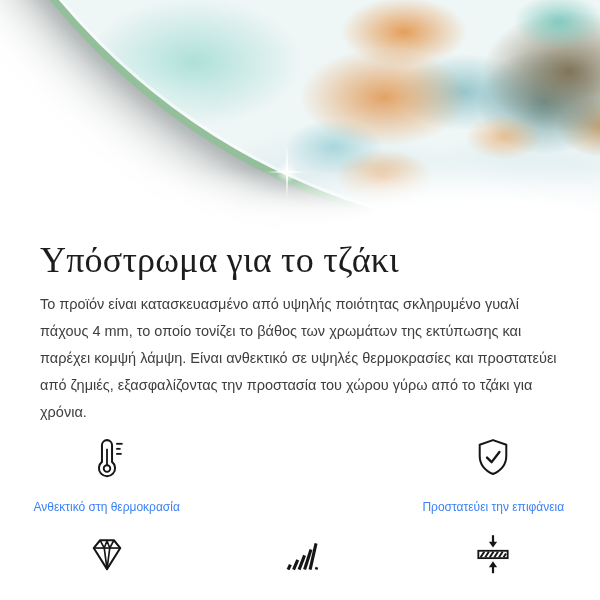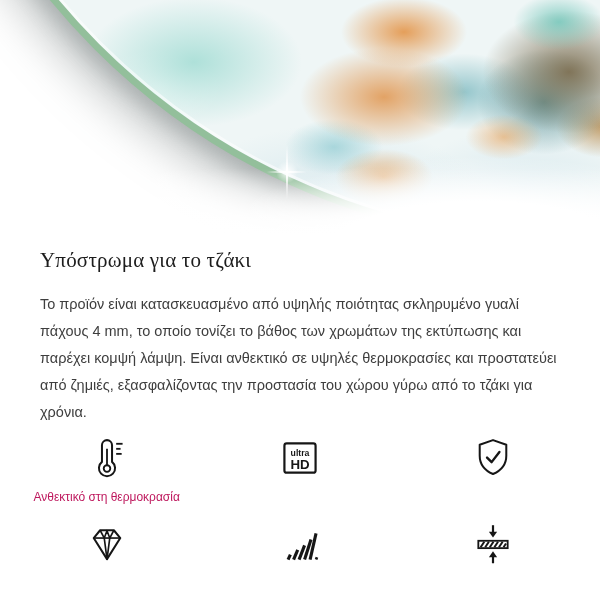--- a/index.html
+++ b/index.html
@@ -67,21 +67,21 @@
     background: linear-gradient(to bottom, rgba(255,255,255,0), #fff 45%, #fff 55%, rgba(255,255,255,0));
   }
   .sparkle::after {
     content: ""; position: absolute; left: -20px; top: -1px; width: 40px; height: 2px;
     background: linear-gradient(to right, rgba(255,255,255,0), #fff 45%, #fff 55%, rgba(255,255,255,0));
   }
   .content { padding: 0 40px; }
   h1 {
     font-family: "Liberation Serif", serif;
     font-weight: 400;
-    font-size: 21px;
+    font-size: 36px;
     line-height: 37px;
     letter-spacing: 0.2px;
     color: #1d1d1d;
     margin: 8px 0 8px 0;
   }
   h1 span { display: block; }
   .desc {
     margin: 12px 0 8px 0;
     font-size: 14.5px;
     line-height: 27px;
@@ -89,21 +89,21 @@
     max-width: 532px;
   }
   .features {
     display: grid;
     grid-template-columns: 1fr 1fr 1fr;
     row-gap: 16px;
     margin: 6px 10px 0 10px;
   }
   .feature { display: flex; flex-direction: column; align-items: center; }
   .icon-wrap { height: 48px; display: flex; align-items: center; justify-content: center; }
-  .feature-label { margin-top: 8px; font-size: 12px; color: #be185d; white-space: nowrap; }
+  .feature-label { margin-top: 18px; font-size: 12px; color: #3b82f6; white-space: nowrap; }
   svg { display: block; }
 </style>
 </head>
 <body>
 
 <div>
 
   <div class="hero">
     <div class="disc"></div>
     <div class="fade"></div>
@@ -129,36 +129,30 @@
           <line x1="24" y1="14" x2="24" y2="31.8" stroke-width="2"></line>
           <line x1="34" y1="8.5" x2="41" y2="8.5" stroke-width="2"></line>
           <line x1="34" y1="14" x2="38.8" y2="14" stroke-width="2"></line>
           <line x1="34" y1="19.5" x2="40" y2="19.5" stroke-width="2"></line>
         </svg>
       </div>
       <span class="feature-label">Ανθεκτικό στη θερμοκρασία</span>
     </div>
 
     <div class="feature">
-      <div class="icon-wrap">
-        <svg viewBox="0 0 48 48" width="44" height="44">
-          <rect x="7" y="8" width="34" height="32" rx="2.5" fill="none" stroke="#161616" stroke-width="2.4"></rect>
-          <text x="24" y="21.5" font-size="9.5" font-weight="700" text-anchor="middle" fill="#161616" font-family="&quot;Liberation Sans&quot;, sans-serif">ultra</text>
-          <text x="24" y="35.5" font-size="14.5" font-weight="700" text-anchor="middle" fill="#161616" font-family="&quot;Liberation Sans&quot;, sans-serif">HD</text>
-        </svg>
-      </div>
     </div>
 
     <div class="feature">
       <div class="icon-wrap">
         <svg viewBox="0 0 48 48" width="44" height="44" fill="none" stroke="#161616">
           <path d="M24 4.5 L38.5 9.5 V21.5 C38.5 31.5 32 38 24 41.5 C16 38 9.5 31.5 9.5 21.5 V9.5 Z" stroke-width="2.2" stroke-linejoin="round"></path>
           <path d="M17.5 23.5 L22.5 28.5 L31 17.5" stroke-width="2.6" stroke-linecap="round" stroke-linejoin="round"></path>
         </svg>
       </div>
+      <span class="feature-label">Προστατεύει την επιφάνεια</span>
     </div>
 
     <div class="feature">
       <div class="icon-wrap">
         <svg viewBox="0 0 48 48" width="44" height="44" fill="none" stroke="#161616" stroke-linejoin="round">
           <path d="M16.5 9 H31.5 L38.5 17.5 L24 40.5 L9.5 17.5 Z" stroke-width="2.2"></path>
           <path d="M9.5 17.5 H38.5" stroke-width="1.8"></path>
           <path d="M16.5 9 L21 17.5 L24 9.5 L27 17.5 L31.5 9" stroke-width="1.8"></path>
           <path d="M21 17.5 L24 40.5 L27 17.5" stroke-width="1.8"></path>
         </svg>

